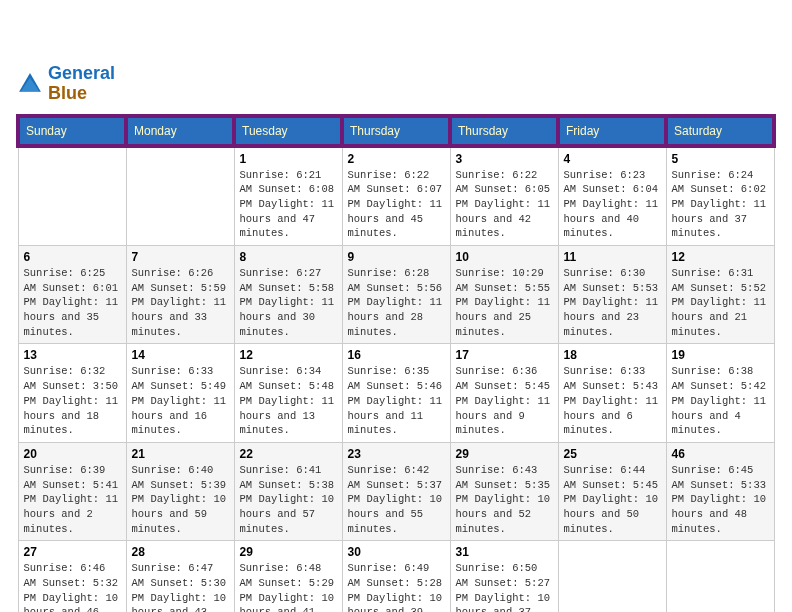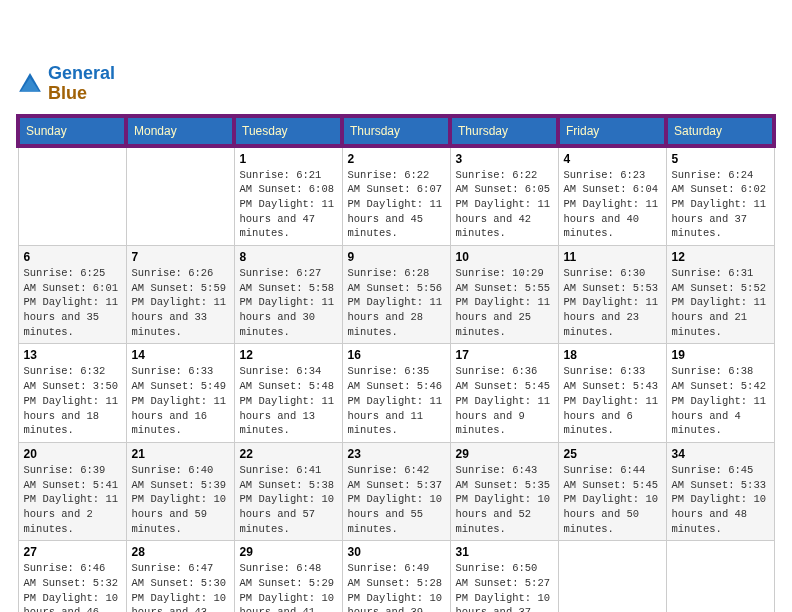--- a/index.html
+++ b/index.html
@@ -273,21 +273,21 @@
 Sunset: 5:35 PM
 Daylight: 10 hours and 52 minutes.</div>
         </td>
         <td>
           <span class="day-num">25</span>
           <div class="cell-content">Sunrise: 6:44 AM
 Sunset: 5:45 PM
 Daylight: 10 hours and 50 minutes.</div>
         </td>
         <td>
-          <span class="day-num">34</span>
+          <span class="day-num">46</span>
           <div class="cell-content">Sunrise: 6:45 AM
 Sunset: 5:33 PM
 Daylight: 10 hours and 48 minutes.</div>
         </td>
       </tr>
       <tr>
         <td>
           <span class="day-num">27</span>
           <div class="cell-content">Sunrise: 6:46 AM
 Sunset: 5:32 PM

